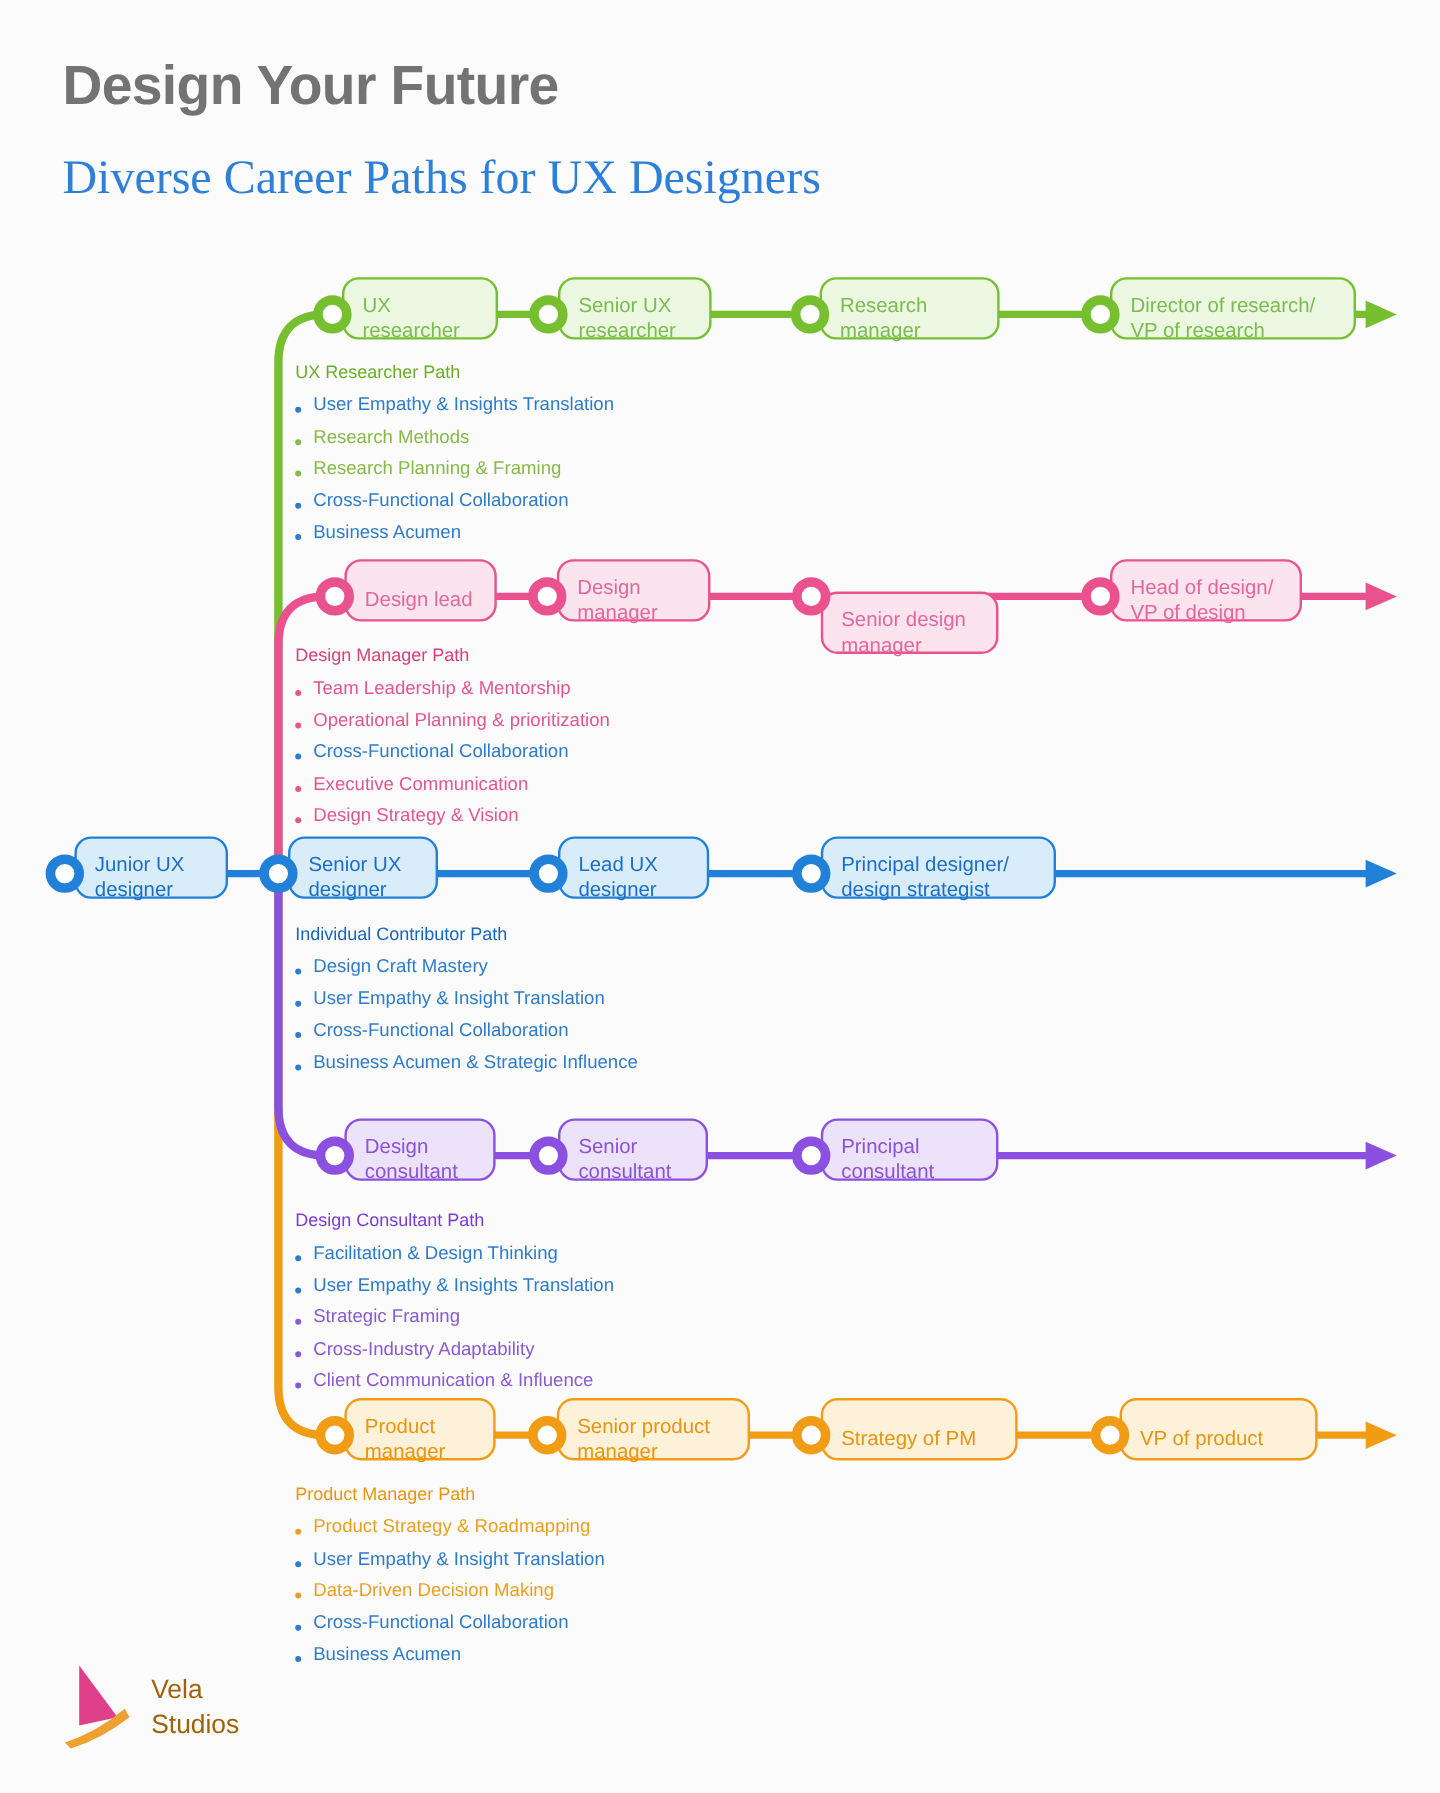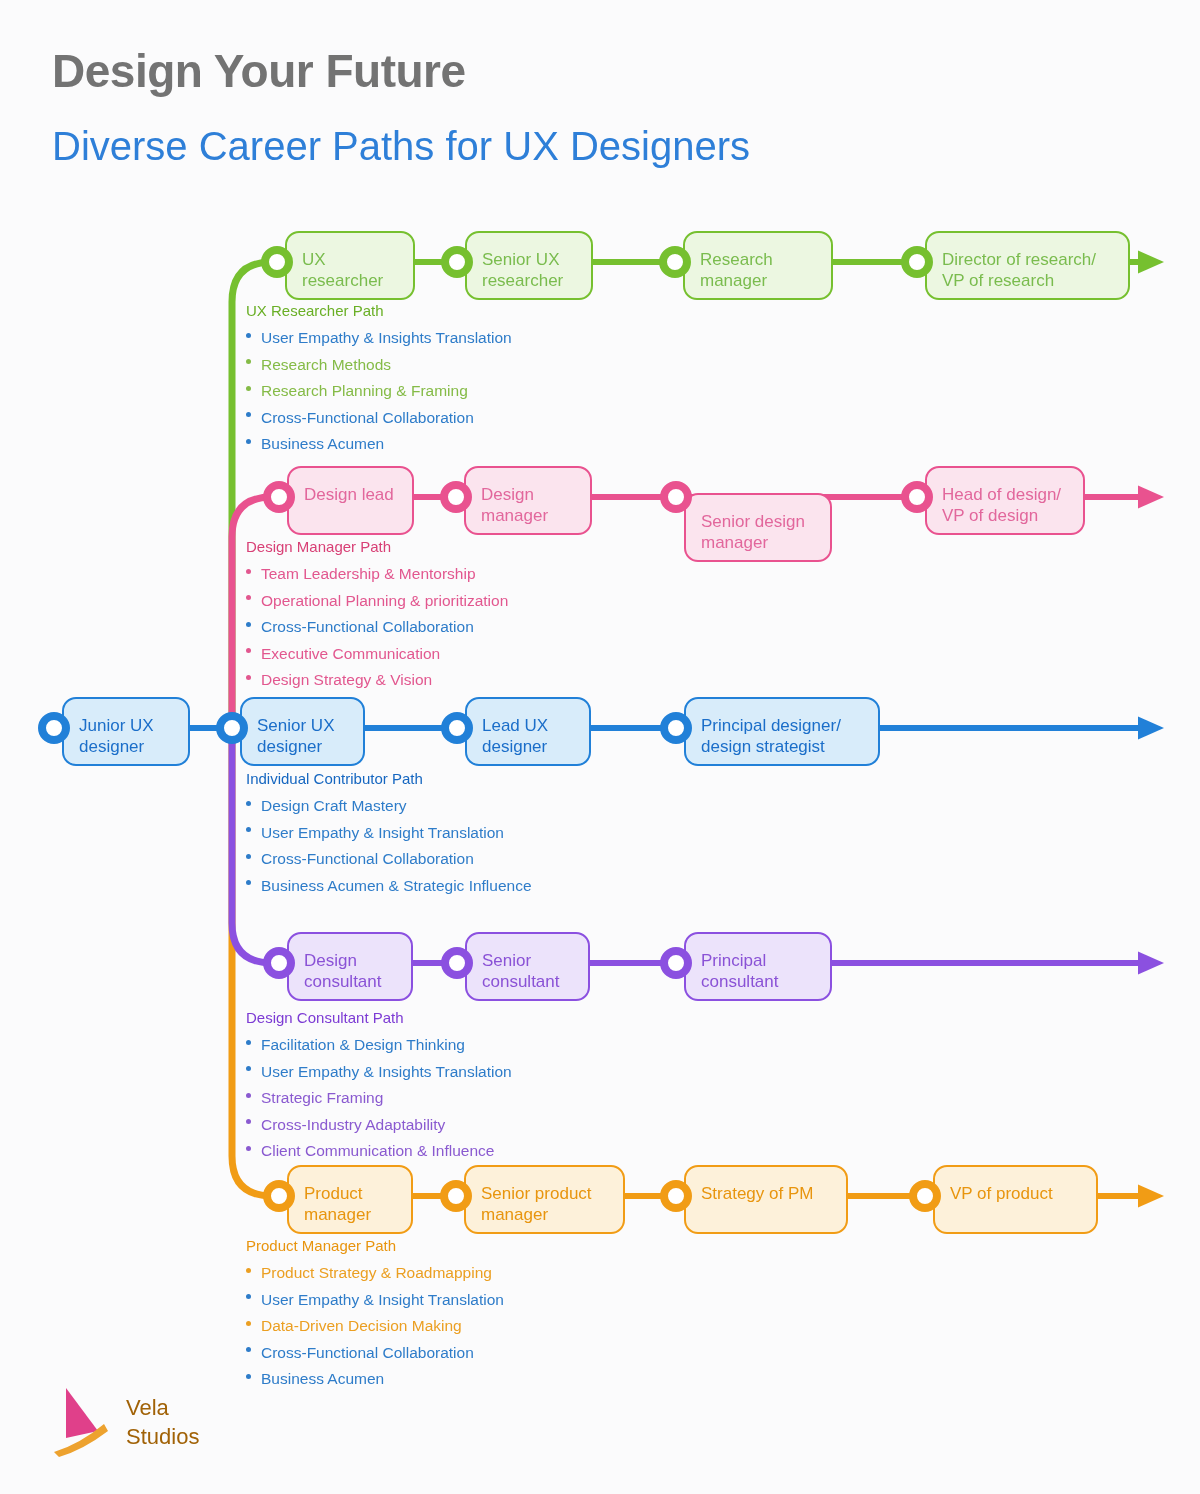--- a/index.html
+++ b/index.html
@@ -2,39 +2,39 @@
 <html><head>
 <meta charset="utf-8">
 <style>
   html,body{margin:0;padding:0;background:#fbfbfc;}
   #canvas{position:relative;width:1200px;height:1494px;background:#fbfbfc;overflow:hidden;
           font-family:"Liberation Sans", sans-serif;}
   #wires{position:absolute;left:0;top:0;width:1200px;height:1494px;}
 
   .hdr{position:absolute;left:52px;top:44px;}
   .hdr h1{margin:0;font-size:46px;font-weight:800;color:#737373;letter-spacing:-.5px;}
-  .hdr h2{margin:26px 0 0 0;font-size:40px;font-weight:400;color:#2e7fd8;letter-spacing:0;}
+  .hdr h2{margin:26px 0 0 0;font-size:40px;font-weight:400;color:#2e7fd8;letter-spacing:0;font-family:Liberation Serif, serif;}
 
   
   .g{--c:#76c02f;--f:#ecf7e1;--t:#7abc4e;--h:#69af25;--bl:#85bb47;}
   .p{--c:#e9528f;--f:#fbe4ee;--t:#e2679c;--h:#d84076;--bl:#e2578f;}
   .b{--c:#2180d8;--f:#d8ecfa;--t:#1b6ec9;--h:#1566c0;--bl:#2e7cc9;}
   .v{--c:#8b50e0;--f:#ece3fb;--t:#8a52d6;--h:#7c3bd4;--bl:#8a5ad0;}
   .o{--c:#f19c15;--f:#fdf1da;--t:#e8950e;--h:#e8940e;--bl:#eb9f22;}
 
-  .node{position:absolute;height:69px;box-sizing:border-box;border:2.5px solid var(--c);
-        background:var(--f);border-radius:14px;display:flex;align-items:flex-start;
+  .node{position:absolute;height:52px;box-sizing:border-box;border:2.5px solid var(--c);
+        background:var(--f);border-radius:14px;display:flex;align-items:center;
         padding:16px 10px 0 15px;color:var(--t);font-size:17px;line-height:1.25;z-index:3;}
   .ring{position:absolute;width:32px;height:32px;box-sizing:border-box;border-radius:50%;
         border:8px solid var(--c);background:#ffffff;z-index:4;}
 
   .sect{position:absolute;width:420px;z-index:2;}
   .sect .sh{font-size:15px;font-weight:400;color:var(--h);margin:0 0 10px 0;}
   .sect ul{list-style:none;margin:0;padding:0;}
-  .sect li{display:flex;align-items:center;gap:10px;font-size:15.5px;margin-bottom:8.5px;}
+  .sect li{display:flex;align-items:flex-end;gap:10px;font-size:15.5px;margin-bottom:8.5px;}
   .sect li .dot{width:5px;height:5px;border-radius:50%;background:currentColor;flex:none;
                 position:relative;top:-3px;}
   .b-own{color:var(--bl);}
   .b-shared{color:#2e7cc9;}
 
   .logo{position:absolute;left:52px;top:1386px;display:flex;align-items:center;gap:14px;}
   .logo .mark{width:60px;height:72px;}
   .logo .ltxt{font-size:22px;line-height:29px;color:#a16207;font-weight:500;}
 </style>
 </head>

